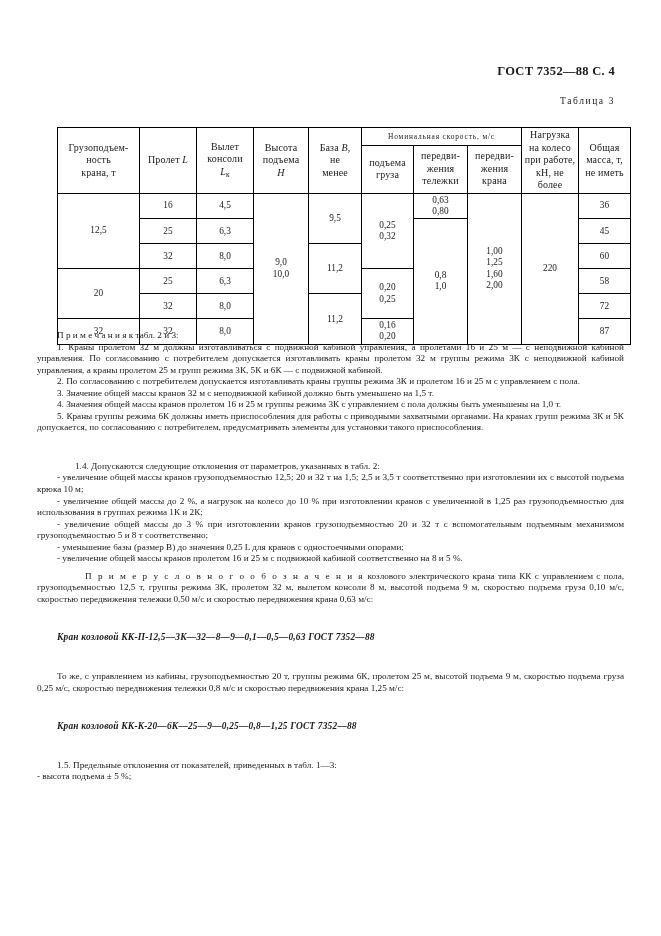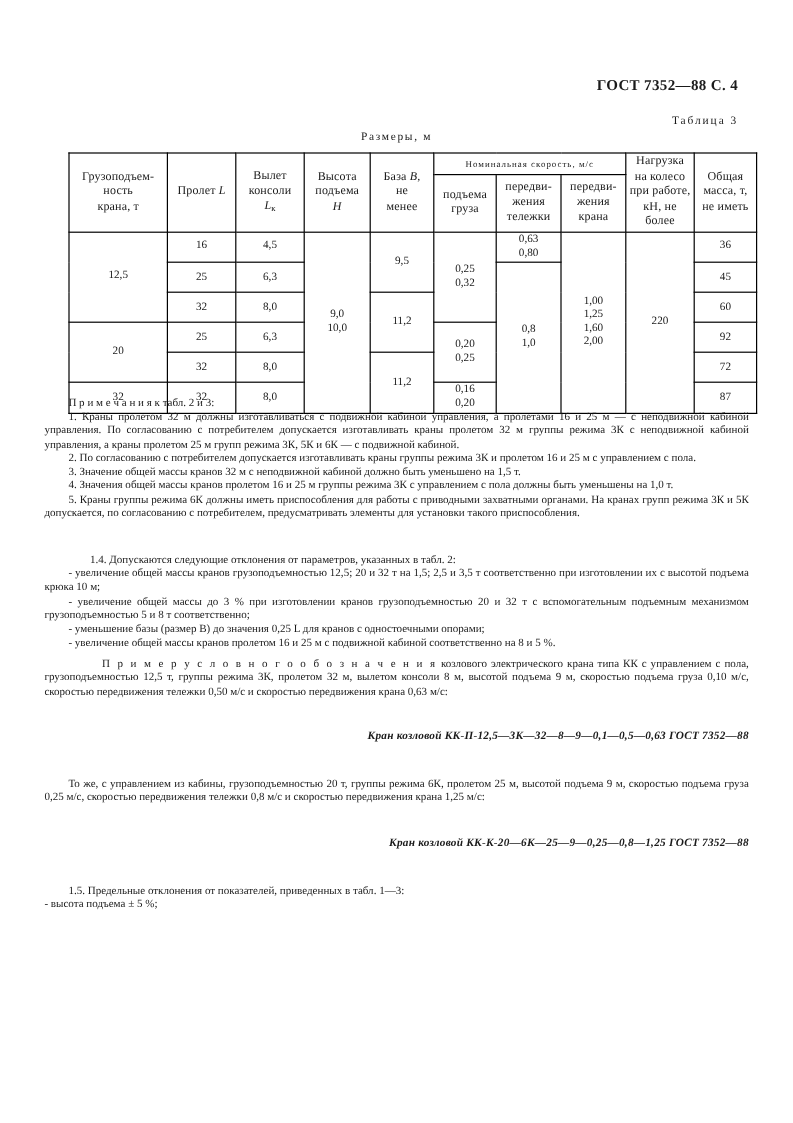--- a/index.html
+++ b/index.html
@@ -111,38 +111,37 @@
   }
   .body-text p {
     margin: 0;
     text-indent: 20px;
   }
   .body-text p.noind { text-indent: 0; }
   .body-text p.gap { margin-top: 27px; }
   .body-text p.gap-sm { margin-top: 6px; }
   .spaced { letter-spacing: 1.5px; margin-left: 28px; }
   .desig {
-    text-align: right;
+    text-align: left;
     font-style: italic;
     font-weight: bold;
     text-indent: 0;
     letter-spacing: 0.2px;
     font-size: 9.4px;
   }
 </style>
 </head>
 <body>
 
 <div class="page">
 
   <div class="page-header">ГОСТ 7352—88 С. 4</div>
 
   <div class="table-caption">Таблица 3</div>
 
-  <div class="dims-label">Размеры, м</div>
 
   <div class="tbl-wrap">
     <table class="gost">
       <colgroup>
         <col style="width:82px">
         <col style="width:57px">
         <col style="width:57px">
         <col style="width:55px">
         <col style="width:53px">
         <col style="width:52px">
@@ -255,21 +254,21 @@
       </tr>
 
       <tr>
         <td class="data br-heavy bt-heavy" rowspan="2">20</td>
         <td class="data bt-heavy bb-heavy">25</td>
         <td class="data bt-heavy bb-heavy br-heavy">6,3</td>
         <td class="data multi bt-heavy" rowspan="2">
           <span>0,20</span><br>
           <span>0,25</span>
         </td>
-        <td class="data bb-heavy bt-heavy">92</td>
+        <td class="data bb-heavy bt-heavy">58</td>
       </tr>
 
       <tr>
         <td class="data">32</td>
         <td class="data br-heavy">8,0</td>
         <td class="data br-heavy bt-heavy" rowspan="2">11,2</td>
         <td class="data">72</td>
       </tr>
 
       <tr>
@@ -290,20 +289,21 @@
 
     <p>П р и м е ч а н и я  к табл. 2 и 3:</p>
     <p>1.  Краны пролетом 32 м должны изготавливаться с подвижной кабиной управления, а пролетами 16 и 25 м — с неподвижной кабиной управления. По согласованию с потребителем допускается изготавливать краны пролетом 32 м группы режима 3К с неподвижной кабиной управления, а краны пролетом 25 м групп режима 3К, 5К и 6К — с подвижной кабиной.</p>
     <p>2.  По согласованию с потребителем допускается изготавливать краны группы режима 3К и пролетом 16 и 25 м с управлением с пола.</p>
     <p>3.  Значение общей массы кранов 32 м с неподвижной кабиной должно быть уменьшено на 1,5 т.</p>
     <p>4.  Значения общей массы кранов пролетом 16 и 25 м группы режима 3К с управлением с пола должны быть уменьшены на 1,0 т.</p>
     <p>5.  Краны группы режима 6К должны иметь приспособления для работы с приводными захватными органами. На кранах групп режима 3К и 5К допускается, по согласованию с потребителем, предусматривать элементы для установки такого приспособления.</p>
 
     <p class="gap" style="text-indent:38px">1.4.  Допускаются следующие отклонения от параметров, указанных в табл. 2:</p>
     <p>- увеличение общей массы кранов грузоподъемностью 12,5; 20 и 32 т на 1,5; 2,5 и 3,5 т соответственно при изготовлении их с высотой подъема крюка 10 м;</p>
+    <p>- увеличение общей массы до 2 %, а нагрузок на колесо до 10 % при изготовлении кранов с увеличенной в 1,25 раз грузоподъемностью для использования в группах режима 1К и 2К;</p>
     <p>- увеличение общей массы до 3 % при изготовлении кранов грузоподъемностью 20 и 32 т с вспомогательным подъемным механизмом грузоподъемностью 5 и 8 т соответственно;</p>
     <p>- уменьшение базы (размер B) до значения 0,25 L для кранов с одностоечными опорами;</p>
     <p>- увеличение общей массы кранов пролетом 16 и 25 м с подвижной кабиной соответственно на 8 и 5 %.</p>
 
     <p class="gap-sm"><span class="spaced">П р и м е р  у с л о в н о г о  о б о з н а ч е н и я</span> <span>козлового электрического крана типа КК с управлением с пола, грузоподъемностью 12,5 т, группы режима 3К, пролетом 32 м, вылетом консоли 8 м, высотой подъема 9 м, скоростью подъема груза 0,10 м/с, скоростью передвижения тележки 0,50 м/с и скоростью передвижения крана 0,63 м/с:</span></p>
 
     <p class="desig gap">Кран козловой КК-П-12,5—3К—32—8—9—0,1—0,5—0,63 ГОСТ 7352—88</p>
 
     <p class="gap">То же, с управлением из кабины, грузоподъемностью 20 т, группы режима 6К, пролетом 25 м, высотой подъема 9 м, скоростью подъема груза 0,25 м/с, скоростью передвижения тележки 0,8 м/с и скоростью передвижения крана 1,25 м/с:</p>
 

